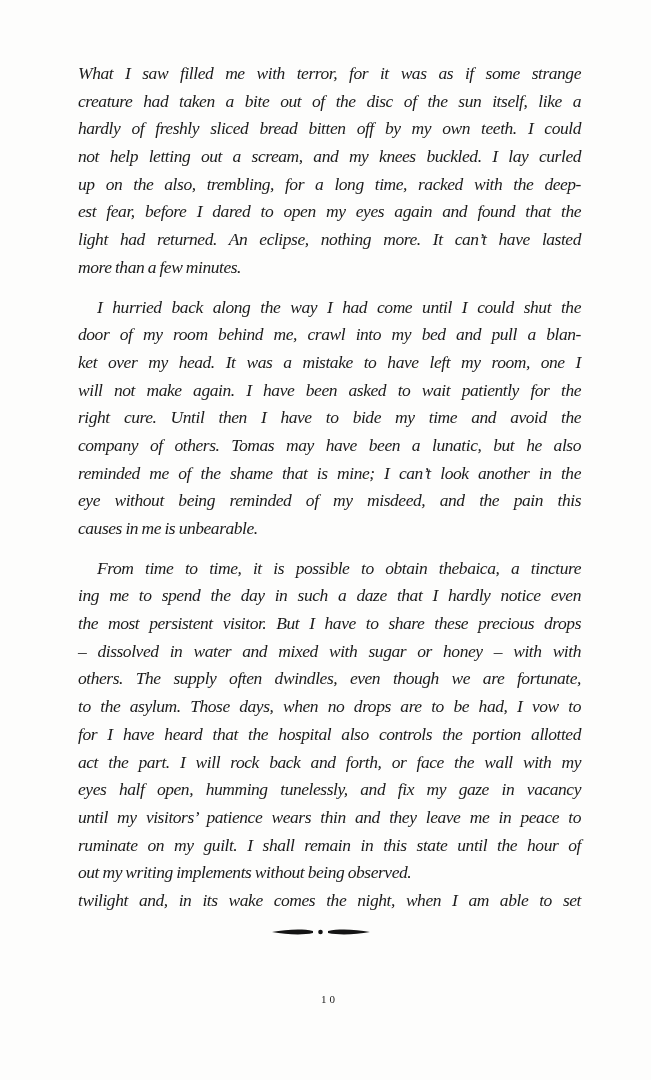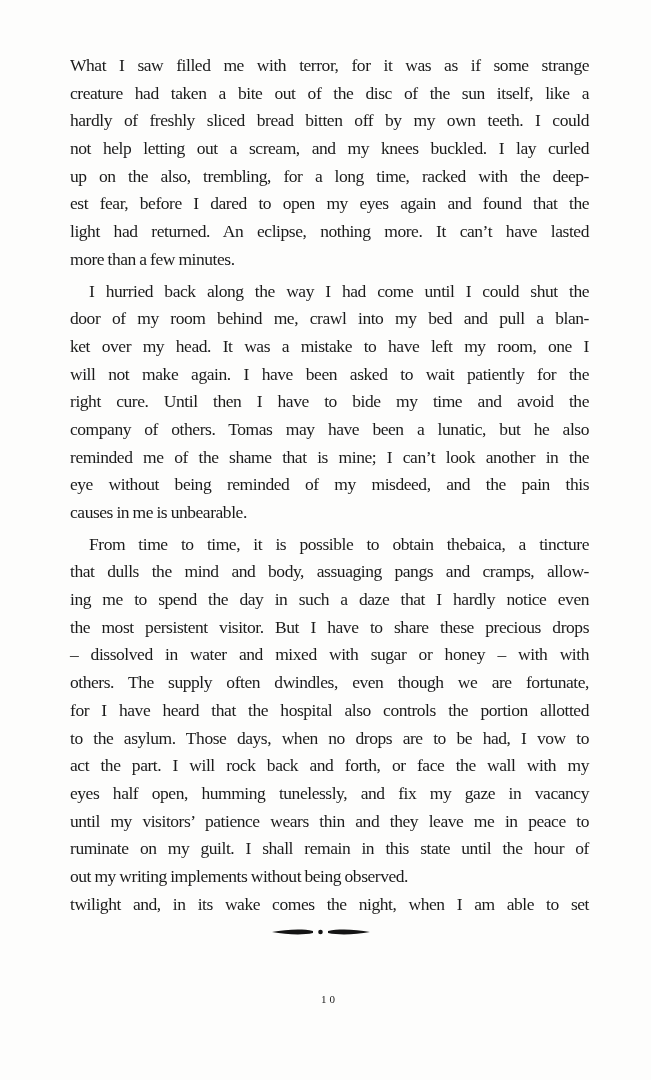--- a/index.html
+++ b/index.html
@@ -20,22 +20,23 @@
     font-family: "Liberation Serif", serif;
     color: var(--ink, #1b1b1b);
   }
   .body-text {
     position: absolute;
     left: 66px;
     top: 48px;
     width: 527px;
   }
   .paragraph {
-    margin: 4px;
+    margin: 12px;
     padding: 0;
+    font-style: italic;
   }
   .line {
     font-size: 17.5px;
     line-height: 27.7px;
     letter-spacing: -0.45px;
     word-spacing: -0.5px;
     white-space: nowrap;
     text-align: justify;
     text-align-last: justify;
     height: 27.7px;
@@ -92,27 +93,26 @@
         <div class="line">ket over my head. It was a mistake to have left my room, one I</div>
         <div class="line">will not make again. I have been asked to wait patiently for the</div>
         <div class="line">right cure. Until then I have to bide my time and avoid the</div>
         <div class="line">company of others. Tomas may have been a lunatic, but he also</div>
         <div class="line">reminded me of the shame that is mine; I can’t look another in the</div>
         <div class="line">eye without being reminded of my misdeed, and the pain this</div>
         <div class="line final">causes in me is unbearable.</div>
       </div>
       <div class="paragraph">
         <div class="line indent">From time to time, it is possible to obtain thebaica, a tincture</div>
-        <div class="line">that dulls the mind and body, assuaging pangs and cramps, allow-</div>
         <div class="line">ing me to spend the day in such a daze that I hardly notice even</div>
         <div class="line">the most persistent visitor. But I have to share these precious drops</div>
         <div class="line">– dissolved in water and mixed with sugar or honey – with with</div>
         <div class="line">others. The supply often dwindles, even though we are fortunate,</div>
+        <div class="line">to the asylum. Those days, when no drops are to be had, I vow to</div>
         <div class="line">for I have heard that the hospital also controls the portion allotted</div>
-        <div class="line">to the asylum. Those days, when no drops are to be had, I vow to</div>
         <div class="line">act the part. I will rock back and forth, or face the wall with my</div>
         <div class="line">eyes half open, humming tunelessly, and fix my gaze in vacancy</div>
         <div class="line">until my visitors’ patience wears thin and they leave me in peace to</div>
         <div class="line">ruminate on my guilt. I shall remain in this state until the hour of</div>
         <div class="line final">out my writing implements without being observed.</div>
         <div class="line">twilight and, in its wake comes the night, when I am able to set</div>
       </div>
     </div>
 
   <div class="ornament">

